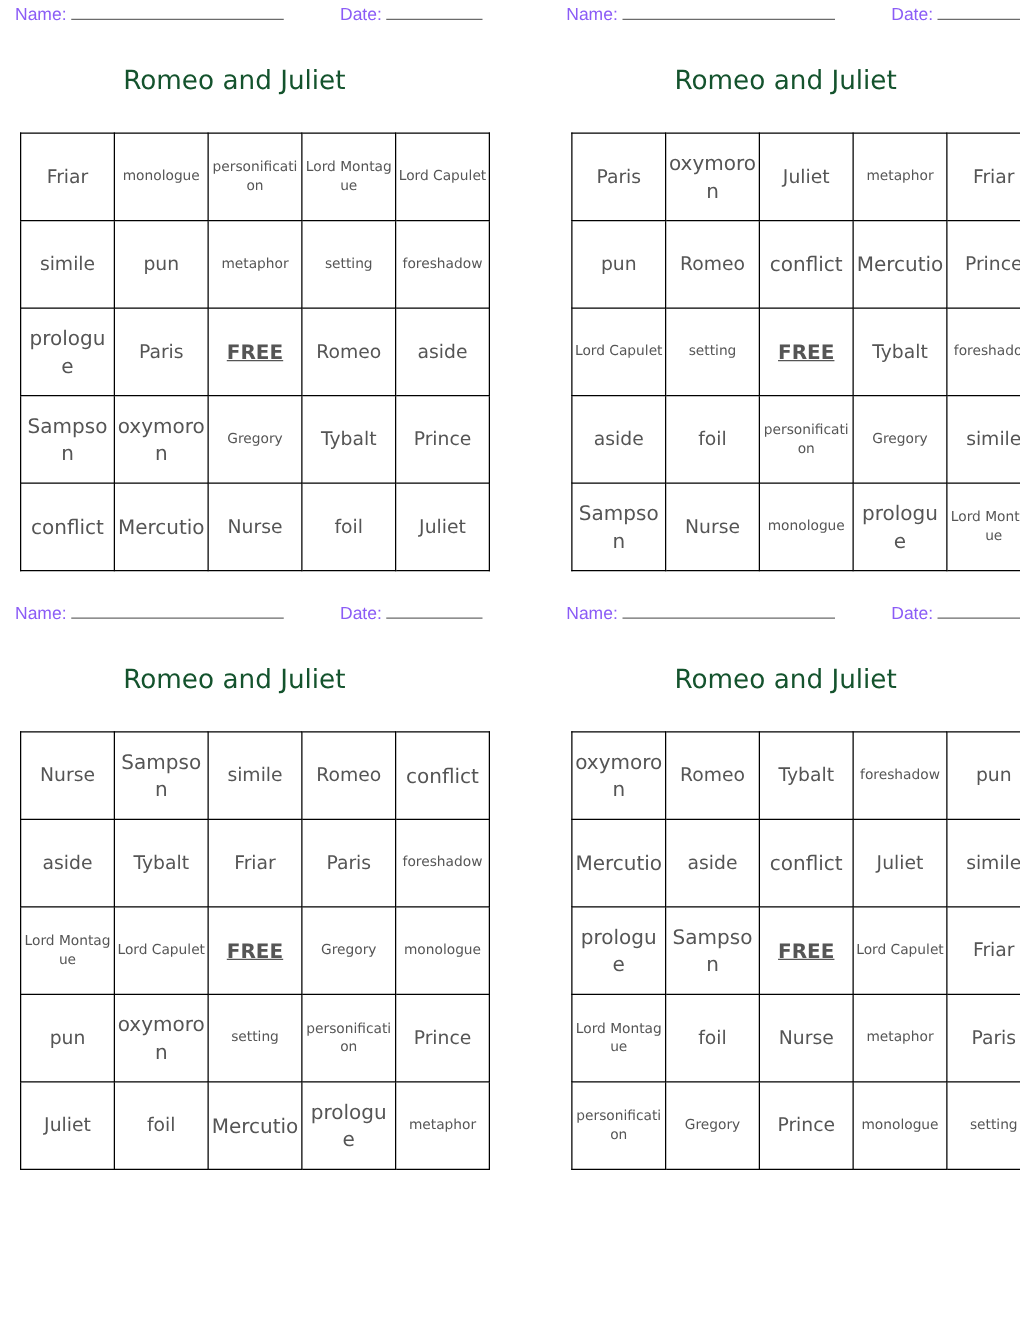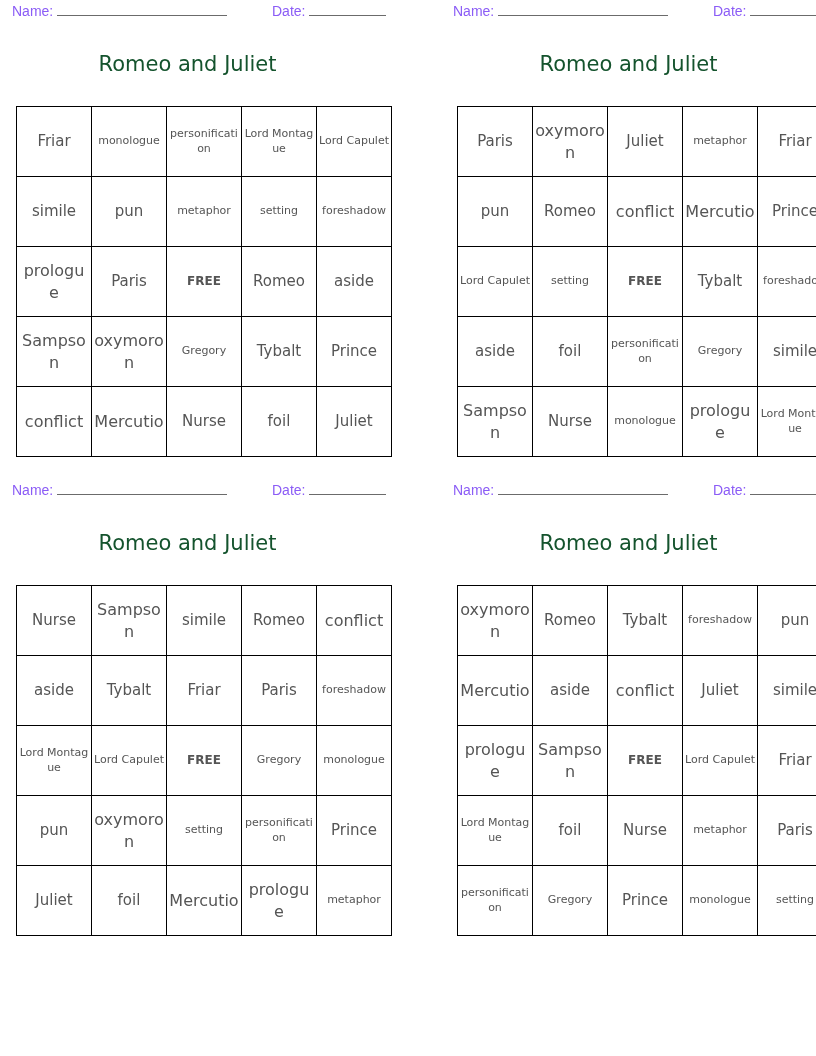--- a/index.html
+++ b/index.html
@@ -14,21 +14,21 @@
   .date .line { width: 77px; }
   .title { position: absolute; top: 52px; left: 0; width: 375px; text-align: center;
     font-family: "DejaVu Sans", sans-serif; font-size: 21px; color: #14532d; }
   table.grid { position: absolute; top: 83px; left: 16px; border-collapse: collapse; table-layout: fixed; width: 375px; margin-top: 23px; }
   table.grid td { border: 1.5px solid #000; width: 75px; height: 70px; padding: 0 2px; box-sizing: border-box;
     text-align: center; vertical-align: middle; font-family: "DejaVu Sans", sans-serif; color: #555;
     word-break: break-all; line-height: 1.35; }
   td.sz-l { font-size: 15px; }
   td.sz-m { font-size: 11px; }
   td.sz-s { font-size: 16px; }
-  td.free { font-size: 12px; font-weight: bold; color: #555; }
+  td.free { font-size: 16px; font-weight: bold; text-decoration: underline; color: #555; }
 </style>
 </head>
 <body>
 
 <div id="root">
     <div class="card" style="left: 0px; top: 0px;">
     <div class="namedate">
       <span class="name"><span>Name:</span><span class="line"></span></span>
       <span class="date"><span>Date:</span><span class="line"></span></span>
     </div>

